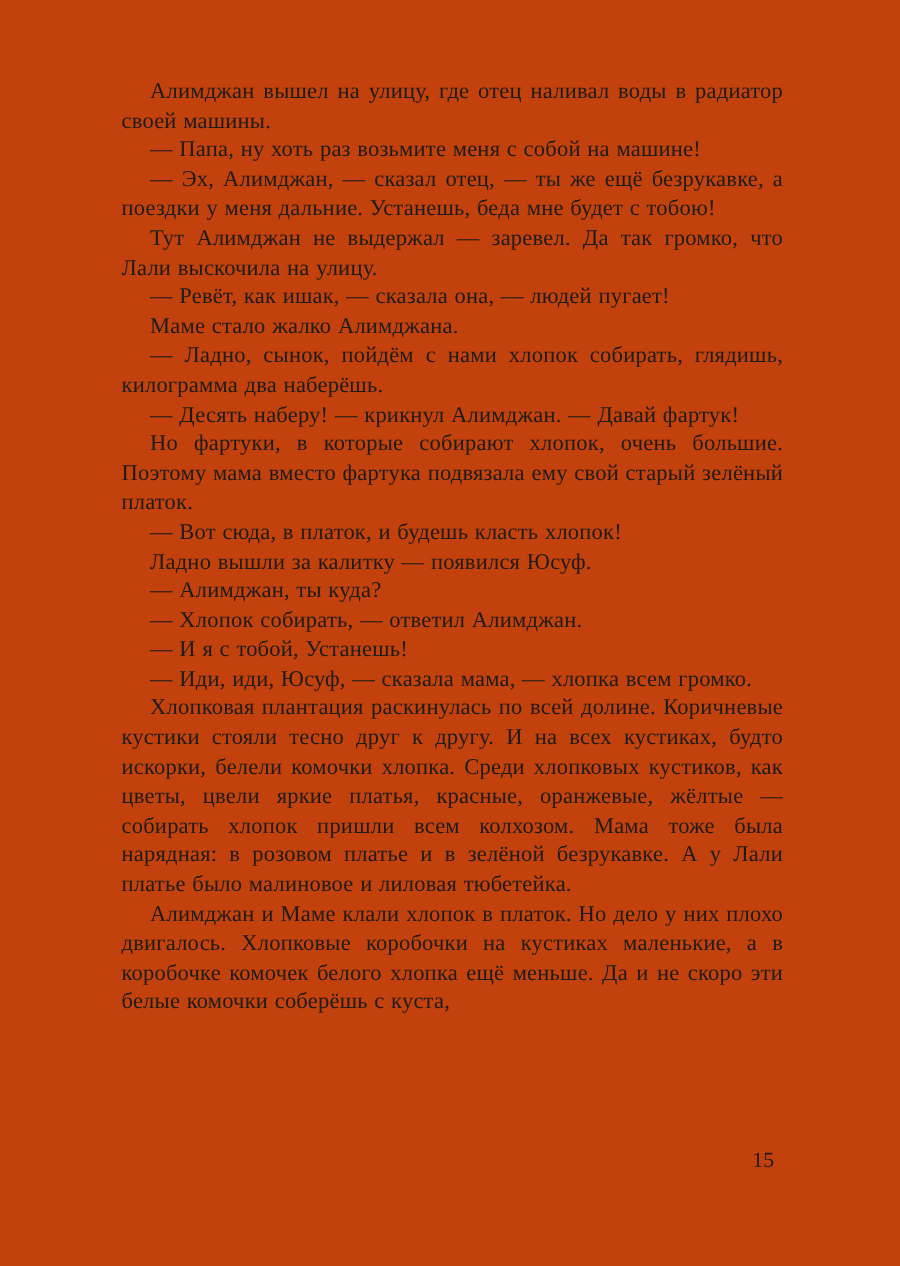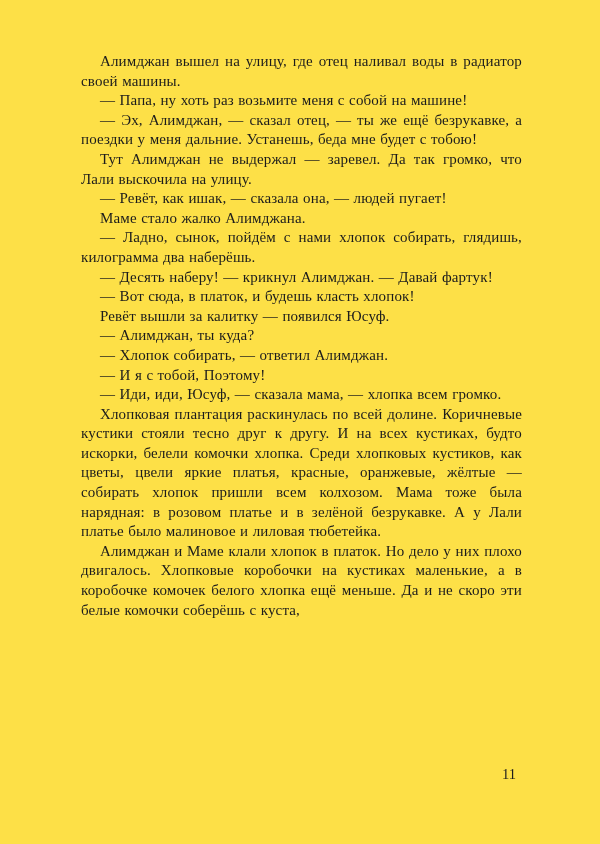--- a/index.html
+++ b/index.html
@@ -7,21 +7,21 @@
     padding: 0;
     width: 600px;
     height: 844px;
     overflow: hidden;
     background: #ffffff;
   }
   .page {
     position: relative;
     width: 600px;
     height: 844px;
-    background: #fde047;
+    background: #c2410c;
     font-family: "Liberation Serif", serif;
     color: #1c1c1c;
   }
   .text-block {
     position: absolute;
     left: 81px;
     top: 52px;
     width: 441px;
   }
   p.para {
@@ -48,23 +48,24 @@
 <div class="page">
   <div class="text-block">
     <p class="para">Алимджан вышел на улицу, где отец наливал воды в радиатор своей машины.</p>
     <p class="para">— Папа, ну хоть раз возьмите меня с собой на машине!</p>
     <p class="para">— Эх, Алимджан, — сказал отец, — ты же ещё безрукавке, а поездки у меня дальние. Устанешь, беда мне будет с тобою!</p>
     <p class="para">Тут Алимджан не выдержал — заревел. Да так громко, что Лали выскочила на улицу.</p>
     <p class="para">— Ревёт, как ишак, — сказала она, — людей пугает!</p>
     <p class="para">Маме стало жалко Алимджана.</p>
     <p class="para">— Ладно, сынок, пойдём с нами хлопок собирать, глядишь, килограмма два наберёшь.</p>
     <p class="para">— Десять наберу! — крикнул Алимджан. — Давай фартук!</p>
+    <p class="para">Но фартуки, в которые собирают хлопок, очень большие. Поэтому мама вместо фартука подвязала ему свой старый зелёный платок.</p>
     <p class="para">— Вот сюда, в платок, и будешь класть хлопок!</p>
-    <p class="para">Ревёт вышли за калитку — появился Юсуф.</p>
+    <p class="para">Ладно вышли за калитку — появился Юсуф.</p>
     <p class="para">— Алимджан, ты куда?</p>
     <p class="para">— Хлопок собирать, — ответил Алимджан.</p>
-    <p class="para">— И я с тобой, Поэтому!</p>
+    <p class="para">— И я с тобой, Устанешь!</p>
     <p class="para">— Иди, иди, Юсуф, — сказала мама, — хлопка всем громко.</p>
     <p class="para">Хлопковая плантация раскинулась по всей долине. Коричневые кустики стояли тесно друг к другу. И на всех кустиках, будто искорки, белели комочки хлопка. Среди хлопковых кустиков, как цветы, цвели яркие платья, красные, оранжевые, жёлтые — собирать хлопок пришли всем колхозом. Мама тоже была нарядная: в розовом платье и в зелёной безрукавке. А у Лали платье было малиновое и лиловая тюбетейка.</p>
     <p class="para">Алимджан и Маме клали хлопок в платок. Но дело у них плохо двигалось. Хлопковые коробочки на кустиках маленькие, а в коробочке комочек белого хлопка ещё меньше. Да и не скоро эти белые комочки соберёшь с куста,</p>
   </div>
-  <div class="page-number">11</div>
+  <div class="page-number">15</div>
 </div>
 
 </body></html>

